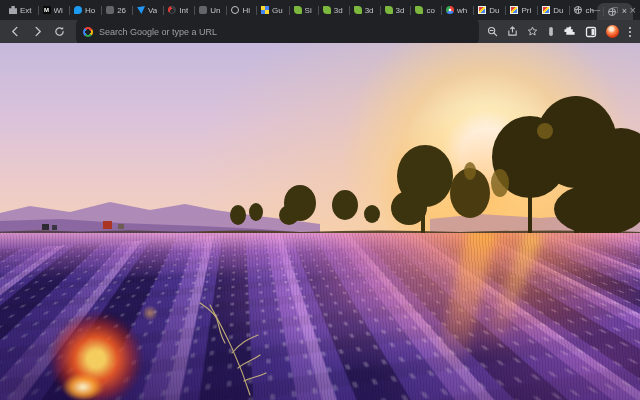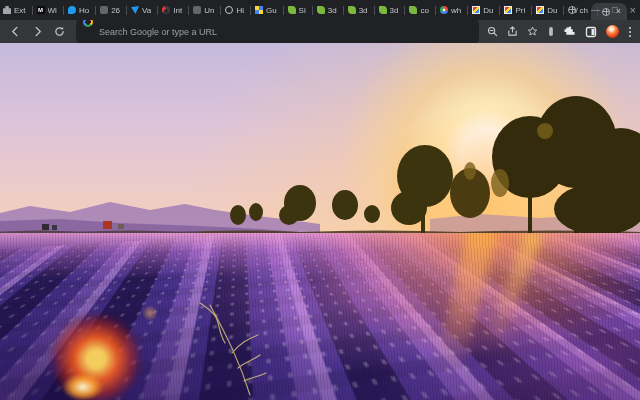--- a/index.html
+++ b/index.html
@@ -2,21 +2,21 @@
 <html><head>
 <meta charset="utf-8">
 <style>
   * { margin:0; padding:0; box-sizing:border-box; }
   html,body { width:640px; height:400px; overflow:hidden; background:#000; }
   body { font-family:"Liberation Sans", sans-serif; }
   .browser { position:relative; width:640px; height:400px; }
 
   
   .tabstrip { position:relative; height:20px; background:#202124; display:flex; align-items:center; }
-  .tabs { display:flex; align-items:flex-start; height:100%; }
+  .tabs { display:flex; align-items:flex-start; height:100%; padding-left:6px; }
   .tab { display:flex; align-items:center; height:100%; padding:0 3px; cursor:pointer; }
   .tab:not(:first-child)::before { content:""; width:1px; height:9px; background:#4a4e53; margin-right:4px; }
   .fav { width:8px; height:8px; display:inline-block; flex:none; position:relative; }
   .tlabel { font-size:8px; color:#c2c6cb; margin-left:3px; max-width:13px; overflow:hidden; white-space:nowrap; }
   .tab.active { background:#3a3c40; border-radius:7px 7px 0 0; height:17px; align-self:flex-end; padding:0 6px; }
   .tab-close { font-size:9px; color:#c2c6cb; margin-left:6px; line-height:1; }
   .wincontrols { position:absolute; right:4px; top:0; height:20px; display:flex; align-items:center; gap:12px; }
   .winbtn { color:#9aa0a6; font-size:9px; line-height:1; cursor:pointer; }
 
   
@@ -37,21 +37,21 @@
                conic-gradient(#ea4335 0 33%, #4285f4 33% 66%, #34a853 66%); }
   .picture-icon { border:1px solid #eef0f2; background:linear-gradient(135deg,#ea4335 0 40%,#fdd835 40% 62%,#4285f4 62%); }
   .globe-icon { border:1px solid #aeb2b8; border-radius:50%;
     background:linear-gradient(90deg, transparent 0 2.6px, #aeb2b8 2.6px 3.6px, transparent 3.6px),
                linear-gradient(0deg, transparent 0 2.6px, #aeb2b8 2.6px 3.6px, transparent 3.6px); }
 
   
   .toolbar { height:23px; background:#35363a; display:flex; align-items:center; padding:0 6px; gap:4px; }
   .navbtn { width:18px; height:18px; display:flex; align-items:center; justify-content:center; flex:none; cursor:pointer; }
   .navbtn svg { display:block; }
-  .omnibox { flex:1; height:29px; background:#202124; border-radius:8px; display:flex; padding:0 7px; gap:6px; margin:0 4px; }
+  .omnibox { flex:1; height:29px; background:#202124; border-radius:8px; display:flex; align-items:center; padding:0 7px; gap:6px; margin:0 4px; }
   .g-icon { width:10px; height:10px; border-radius:50%; flex:none;
     background:radial-gradient(circle, #202124 0 2.6px, transparent 2.7px),
                conic-gradient(from -40deg, #ea4335 0 100deg, #fbbc05 100deg 170deg, #34a853 170deg 260deg, #4285f4 260deg 360deg); }
   .omnibox input { flex:1; background:transparent; border:none; outline:none; color:#e8eaed; font-size:9px; font-family:"Liberation Sans",sans-serif; }
   .omnibox input::placeholder { color:#9aa0a6; }
   .tb-icons { display:flex; align-items:center; gap:9px; flex:none; padding-right:2px; }
   .tb-ic { display:flex; align-items:center; justify-content:center; cursor:pointer; }
   .avatar { width:13px; height:13px; border-radius:50%;
     background:radial-gradient(circle at 42% 32%, #ffe8d0 0 16%, #ff8a50 34%, #e64a19 62%, #a8180e 88%); }
 

